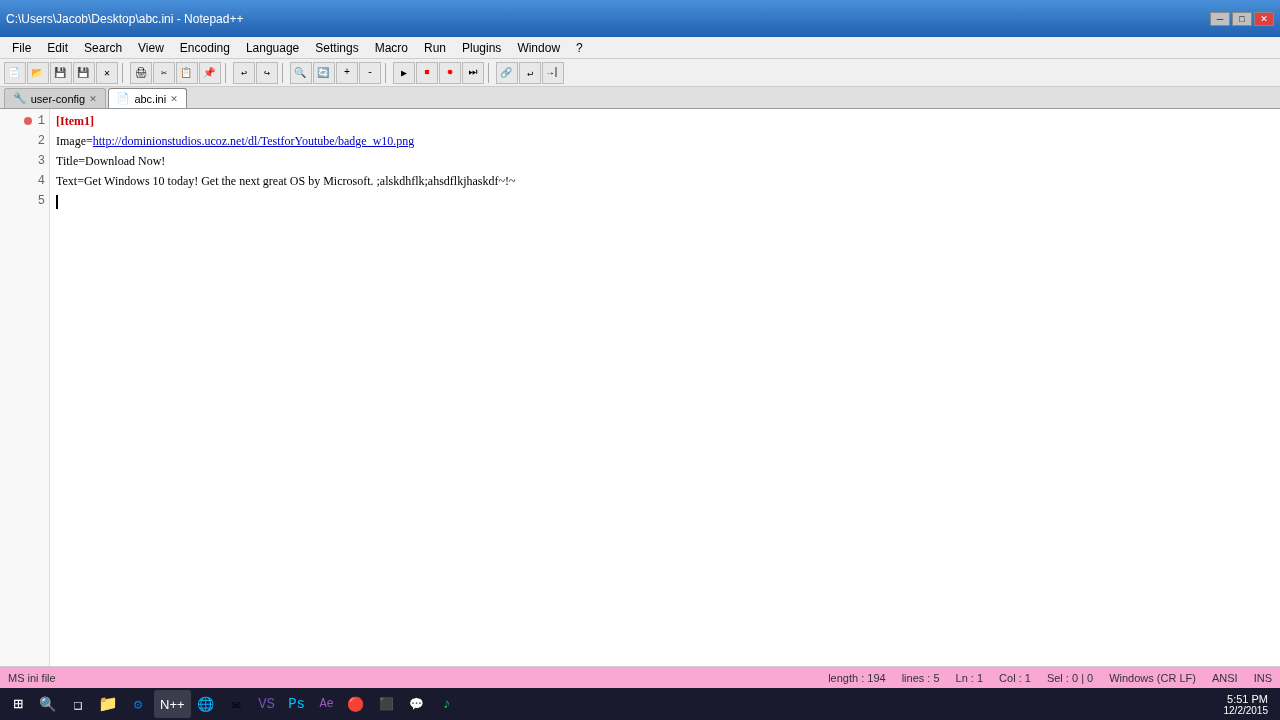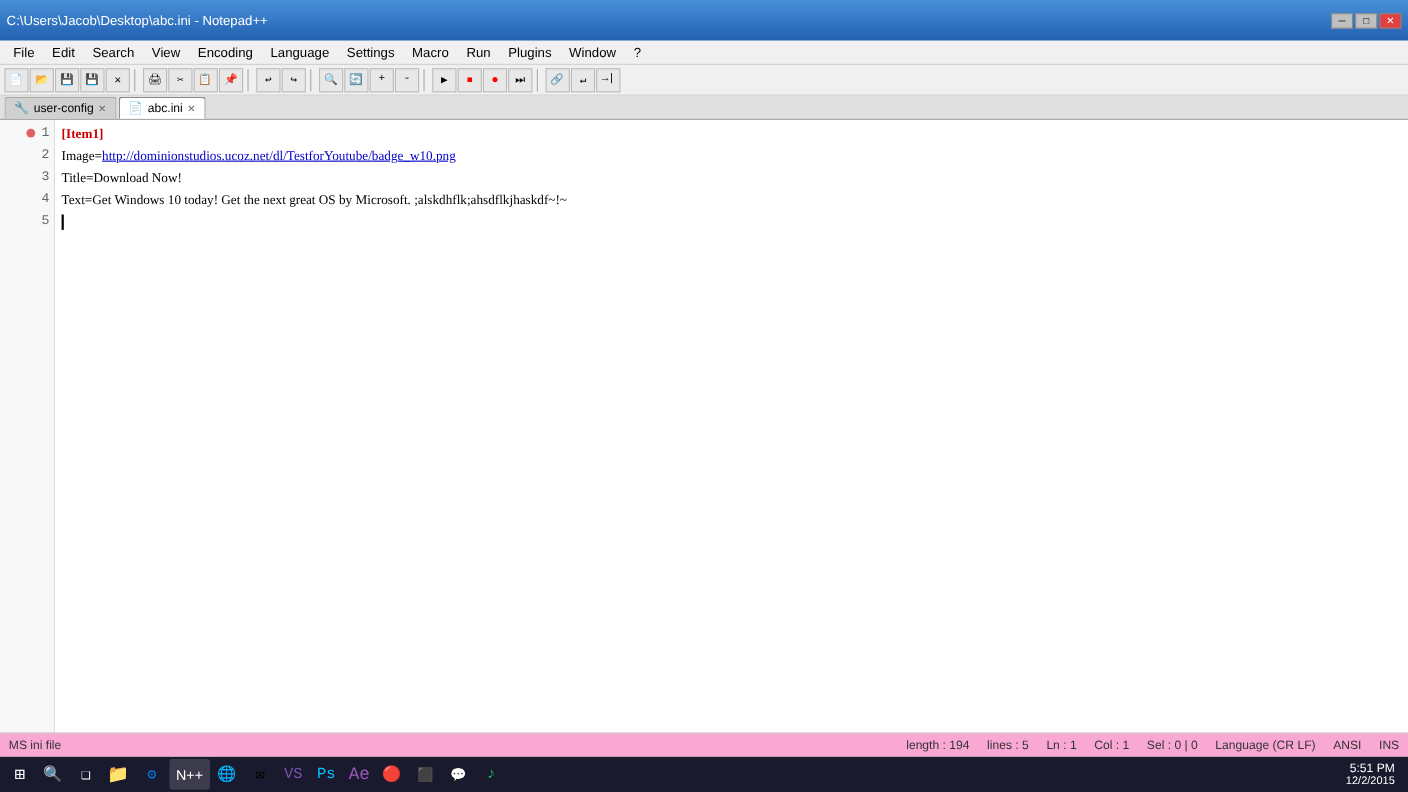--- a/index.html
+++ b/index.html
@@ -323,38 +323,38 @@
 <div id="statusbar">
   <div class="statusbar-left">
     <span>MS ini file</span>
   </div>
   <div class="statusbar-right">
     <span>length : 194</span>
     <span>lines : 5</span>
     <span>Ln : 1</span>
     <span>Col : 1</span>
     <span>Sel : 0 | 0</span>
-    <span>Language (CR LF)</span>
+    <span>Windows (CR LF)</span>
     <span>ANSI</span>
     <span>INS</span>
   </div>
 </div>
 
 <div id="taskbar">
   <div class="taskbar-btn" style="color:white; font-size:16px;">⊞</div>
   <div class="taskbar-btn" style="color:white;">🔍</div>
   <div class="taskbar-btn" style="color:white;">❑</div>
   <div class="taskbar-app" style="color:#f9a800; font-size:16px;">📁</div>
   <div class="taskbar-app" style="color:#0078d7; font-size:14px;">⚙</div>
   <div class="taskbar-app" style="color:white; font-size:13px; background:rgba(255,255,255,0.15); border-radius:3px; padding: 0 6px; font-family:Arial;">N++</div>
   <div class="taskbar-app" style="font-size:14px;">🌐</div>
   <div class="taskbar-app" style="font-size:14px;">✉</div>
   <div class="taskbar-app" style="color:#7952b3; font-size:14px;">VS</div>
   <div class="taskbar-app" style="color:#00c4ff; font-size:14px;">Ps</div>
-  <div class="taskbar-app" style="color:#9b59b6; font-size:16px;">Ae</div>
+  <div class="taskbar-app" style="color:#9b59b6; font-size:12px;">Ae</div>
   <div class="taskbar-app" style="font-size:14px;">🔴</div>
   <div class="taskbar-app" style="color:white; font-size:12px;">⬛</div>
   <div class="taskbar-app" style="color:#7289da; font-size:12px;">💬</div>
   <div class="taskbar-app" style="color:#1db954; font-size:14px;">♪</div>
   <div class="taskbar-time">
     <div>5:51 PM</div>
     <div style="font-size:10px;">12/2/2015</div>
   </div>
 </div>
 

